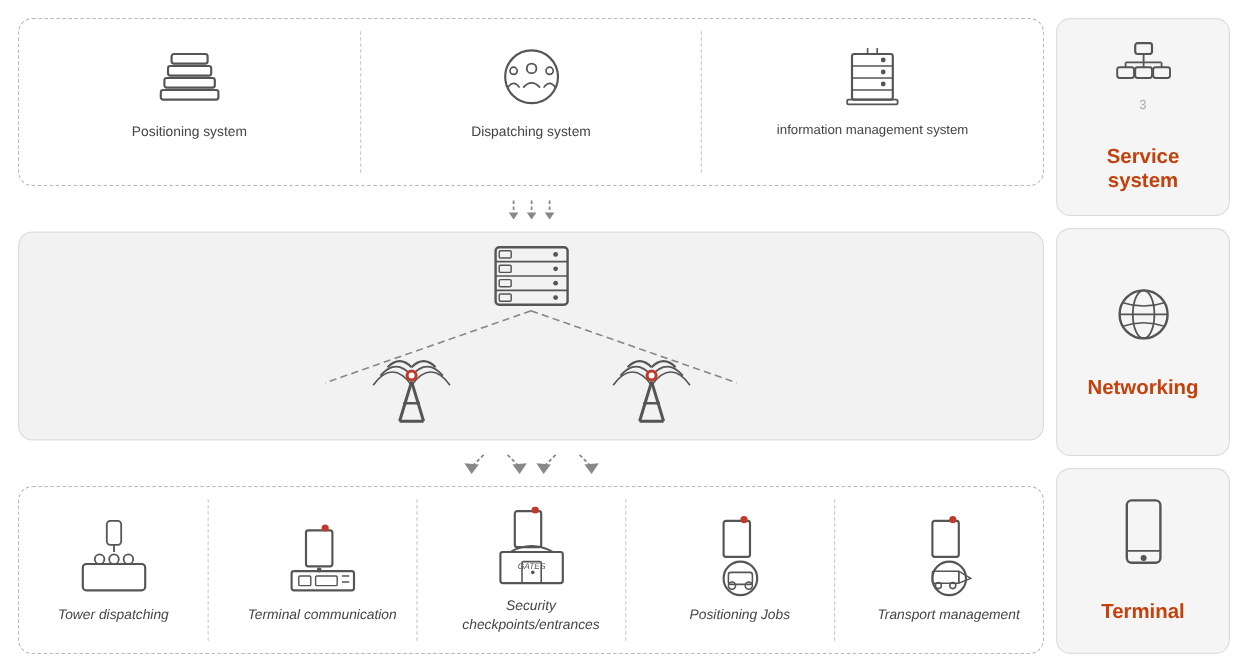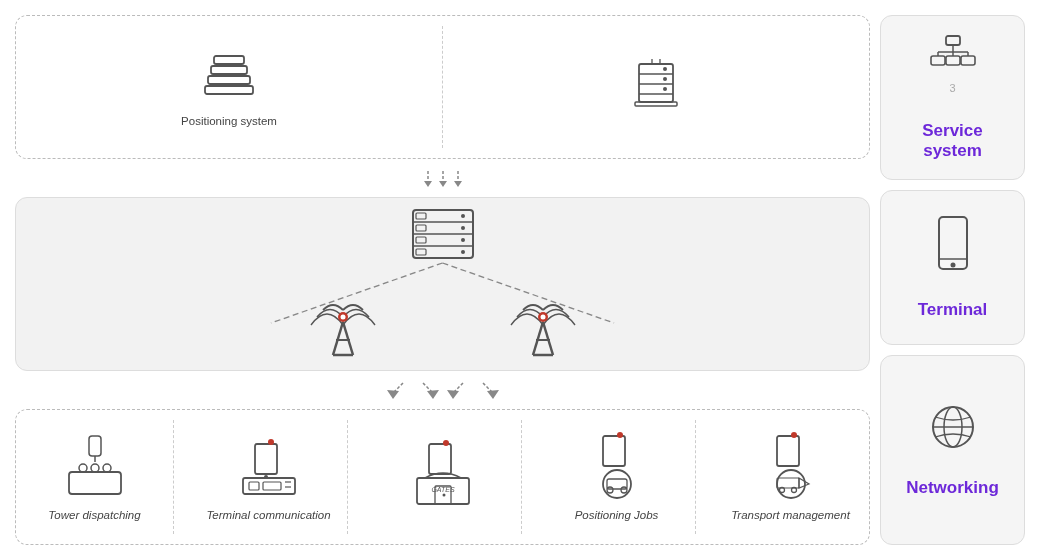--- a/index.html
+++ b/index.html
@@ -45,21 +45,20 @@
       border: 1.5px dashed #bbb;
       border-radius: 12px;
       padding: 10px 0;
     }
 
     .top-item {
       flex: 1;
       display: flex;
       flex-direction: column;
       align-items: center;
-      justify-content: center;
       border-right: 1.5px dashed #ccc;
       padding: 8px 5px;
       text-align: center;
     }
 
     .top-item:last-child {
       border-right: none;
     }
 
     .top-item .icon-wrap {
@@ -143,21 +142,21 @@
       flex-direction: column;
       align-items: center;
       justify-content: center;
       text-align: center;
       padding: 10px;
     }
 
     .right-box .right-label {
       font-size: 17px;
       font-weight: bold;
-      color: #6d28d9;
+      color: #c2410c;
       margin-top: 27px;
     }
   </style>
 </head>
 <body>
 
 <div class="main-container">
 
   <div class="left-column">
 
@@ -169,20 +168,39 @@
 
             <rect x="5" y="38" width="48" height="8" rx="2" fill="none" stroke="#555" stroke-width="1.8"></rect>
             <rect x="8" y="28" width="42" height="8" rx="2" fill="none" stroke="#555" stroke-width="1.8"></rect>
             <rect x="11" y="18" width="36" height="8" rx="2" fill="none" stroke="#555" stroke-width="1.8"></rect>
             <rect x="14" y="8" width="30" height="8" rx="2" fill="none" stroke="#555" stroke-width="1.8"></rect>
           </svg>
         </div>
         <span class="label">Positioning system</span>
       </div>
 
+      <div class="top-item">
+        <div class="icon-wrap">
+          <svg width="58" height="55" viewBox="0 0 58 55">
+
+            <circle cx="29" cy="27" r="22" fill="none" stroke="#555" stroke-width="1.8"></circle>
+
+            <circle cx="29" cy="20" r="4" fill="none" stroke="#555" stroke-width="1.5"></circle>
+
+            <path d="M22 36 Q29 28 36 36" fill="none" stroke="#555" stroke-width="1.5"></path>
+
+            <circle cx="14" cy="22" r="3" fill="none" stroke="#555" stroke-width="1.4"></circle>
+            <path d="M9 36 Q14 29 19 36" fill="none" stroke="#555" stroke-width="1.3"></path>
+
+            <circle cx="44" cy="22" r="3" fill="none" stroke="#555" stroke-width="1.4"></circle>
+            <path d="M39 36 Q44 29 49 36" fill="none" stroke="#555" stroke-width="1.3"></path>
+          </svg>
+        </div>
+        <span class="label">Dispatching system</span>
+      </div>
 
       <div class="top-item">
         <div class="icon-wrap">
           <svg width="58" height="58" viewBox="0 0 58 58">
 
             <rect x="12" y="10" width="34" height="38" rx="2" fill="none" stroke="#555" stroke-width="1.8"></rect>
 
             <line x1="12" y1="20" x2="46" y2="20" stroke="#555" stroke-width="1.3"></line>
             <line x1="12" y1="30" x2="46" y2="30" stroke="#555" stroke-width="1.3"></line>
             <line x1="12" y1="40" x2="46" y2="40" stroke="#555" stroke-width="1.3"></line>
@@ -190,20 +208,21 @@
             <circle cx="38" cy="25" r="2" fill="#555"></circle>
             <circle cx="38" cy="35" r="2" fill="#555"></circle>
             <circle cx="38" cy="15" r="2" fill="#555"></circle>
 
             <rect x="8" y="48" width="42" height="4" rx="1" fill="none" stroke="#555" stroke-width="1.5"></rect>
 
             <line x1="25" y1="10" x2="25" y2="5" stroke="#555" stroke-width="1.3"></line>
             <line x1="33" y1="10" x2="33" y2="5" stroke="#555" stroke-width="1.3"></line>
           </svg>
         </div>
+        <span class="label" style="font-size:11px;">information management system</span>
       </div>
 
     </div>
 
     <div style="display:flex; justify-content:center; gap:8px; height:18px; align-items:center;">
 
       <svg width="60" height="18" viewBox="0 0 60 18">
 
         <line x1="15" y1="2" x2="15" y2="12" stroke="#888" stroke-width="1.5" stroke-dasharray="3,2"></line>
         <polygon points="11,12 15,18 19,12" fill="#888"></polygon>
@@ -357,20 +376,21 @@
             <rect x="8" y="38" width="52" height="26" rx="2" fill="none" stroke="#555" stroke-width="1.8"></rect>
 
             <text x="34" y="52" text-anchor="middle" font-size="7" fill="#555" font-family="Arial">GATES</text>
 
             <path d="M16 38 Q34 28 52 38" fill="none" stroke="#555" stroke-width="1.5"></path>
 
             <rect x="26" y="46" width="16" height="18" rx="1" fill="none" stroke="#555" stroke-width="1.3"></rect>
             <circle cx="35" cy="55" r="1.5" fill="#555"></circle>
           </svg>
         </div>
+        <span class="label">Security checkpoints/entrances</span>
       </div>
 
       <div class="bottom-item">
         <div class="icon-wrap">
           <svg width="68" height="68" viewBox="0 0 68 68">
 
             <rect x="20" y="4" width="22" height="30" rx="2" fill="none" stroke="#555" stroke-width="1.8"></rect>
             <circle cx="37" cy="3" r="3" fill="#c0392b"></circle>
 
             <circle cx="34" cy="52" r="14" fill="none" stroke="#555" stroke-width="1.8"></circle>
@@ -418,35 +438,35 @@
         <rect x="3" y="22" width="14" height="9" rx="2" fill="none" stroke="#555" stroke-width="1.6"></rect>
         <rect x="18" y="22" width="14" height="9" rx="2" fill="none" stroke="#555" stroke-width="1.6"></rect>
         <rect x="33" y="22" width="14" height="9" rx="2" fill="none" stroke="#555" stroke-width="1.6"></rect>
       </svg>
       <div style="margin-top:8px; text-align:center;">
         <div style="font-size:11px; color:#aaa; margin-bottom:2px;">3</div>
         <div class="right-label">Service system</div>
       </div>
     </div>
 
-    <div class="right-box" style="flex:0 0 155px;">
-      <svg width="36" height="58" viewBox="0 0 36 58">
-        <rect x="4" y="2" width="28" height="52" rx="4" fill="none" stroke="#555" stroke-width="2"></rect>
-        <line x1="4" y1="44" x2="32" y2="44" stroke="#555" stroke-width="1.5"></line>
-        <circle cx="18" cy="50" r="2.5" fill="#555"></circle>
-      </svg>
-      <div class="right-label">Terminal</div>
-    </div>
-
     <div class="right-box">
       <svg width="48" height="48" viewBox="0 0 48 48">
         <circle cx="24" cy="24" r="20" fill="none" stroke="#555" stroke-width="2"></circle>
         <ellipse cx="24" cy="24" rx="9" ry="20" fill="none" stroke="#555" stroke-width="1.5"></ellipse>
         <line x1="4" y1="24" x2="44" y2="24" stroke="#555" stroke-width="1.5"></line>
         <path d="M6 14 Q24 20 42 14" fill="none" stroke="#555" stroke-width="1.3"></path>
         <path d="M6 34 Q24 28 42 34" fill="none" stroke="#555" stroke-width="1.3"></path>
       </svg>
       <div class="right-label">Networking</div>
     </div>
 
+    <div class="right-box" style="flex:0 0 155px;">
+      <svg width="36" height="58" viewBox="0 0 36 58">
+        <rect x="4" y="2" width="28" height="52" rx="4" fill="none" stroke="#555" stroke-width="2"></rect>
+        <line x1="4" y1="44" x2="32" y2="44" stroke="#555" stroke-width="1.5"></line>
+        <circle cx="18" cy="50" r="2.5" fill="#555"></circle>
+      </svg>
+      <div class="right-label">Terminal</div>
+    </div>
+
   </div>
 
 </div>
 
 </body></html>

